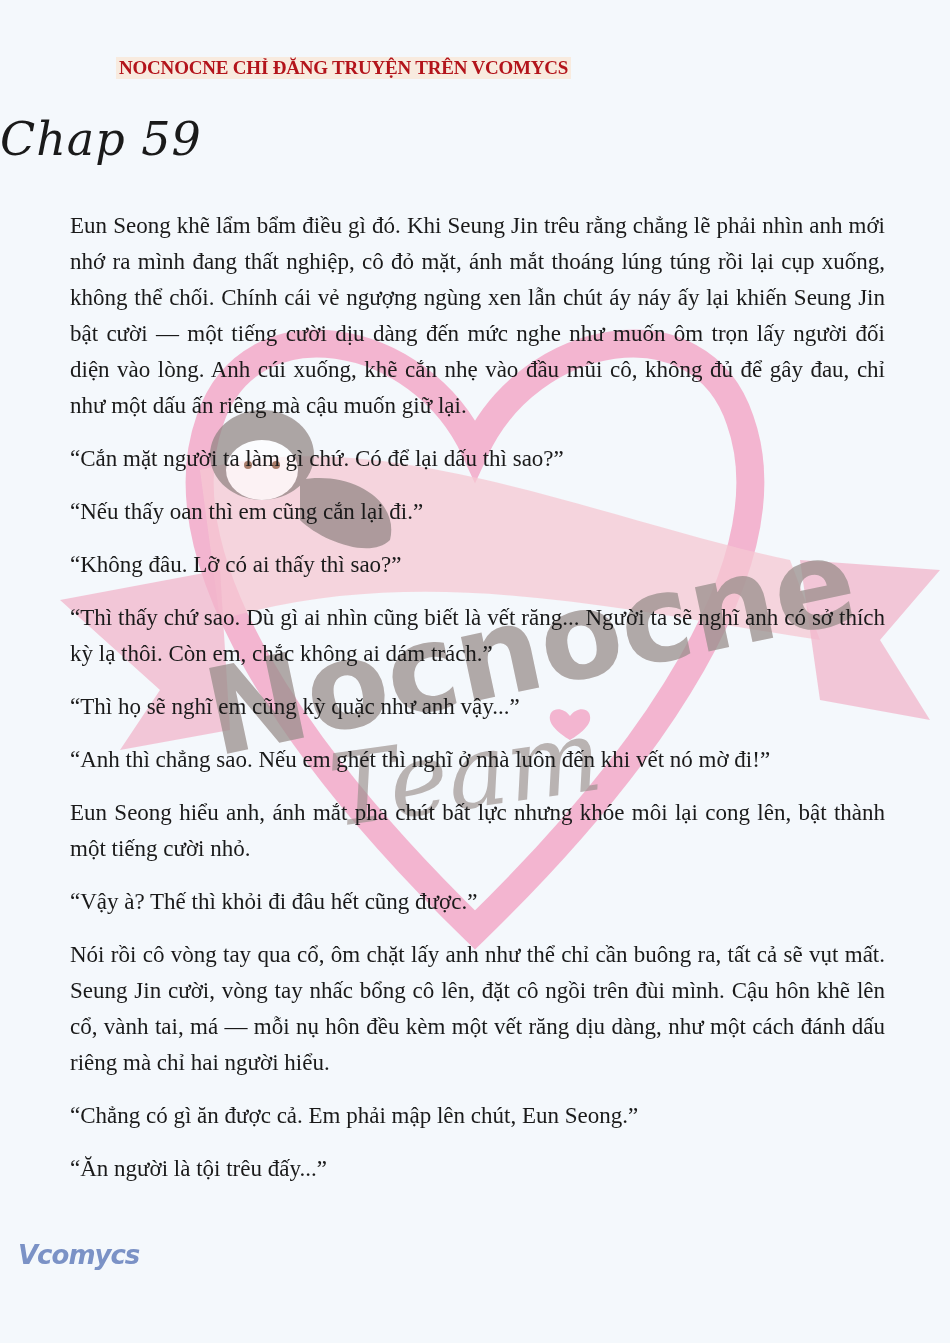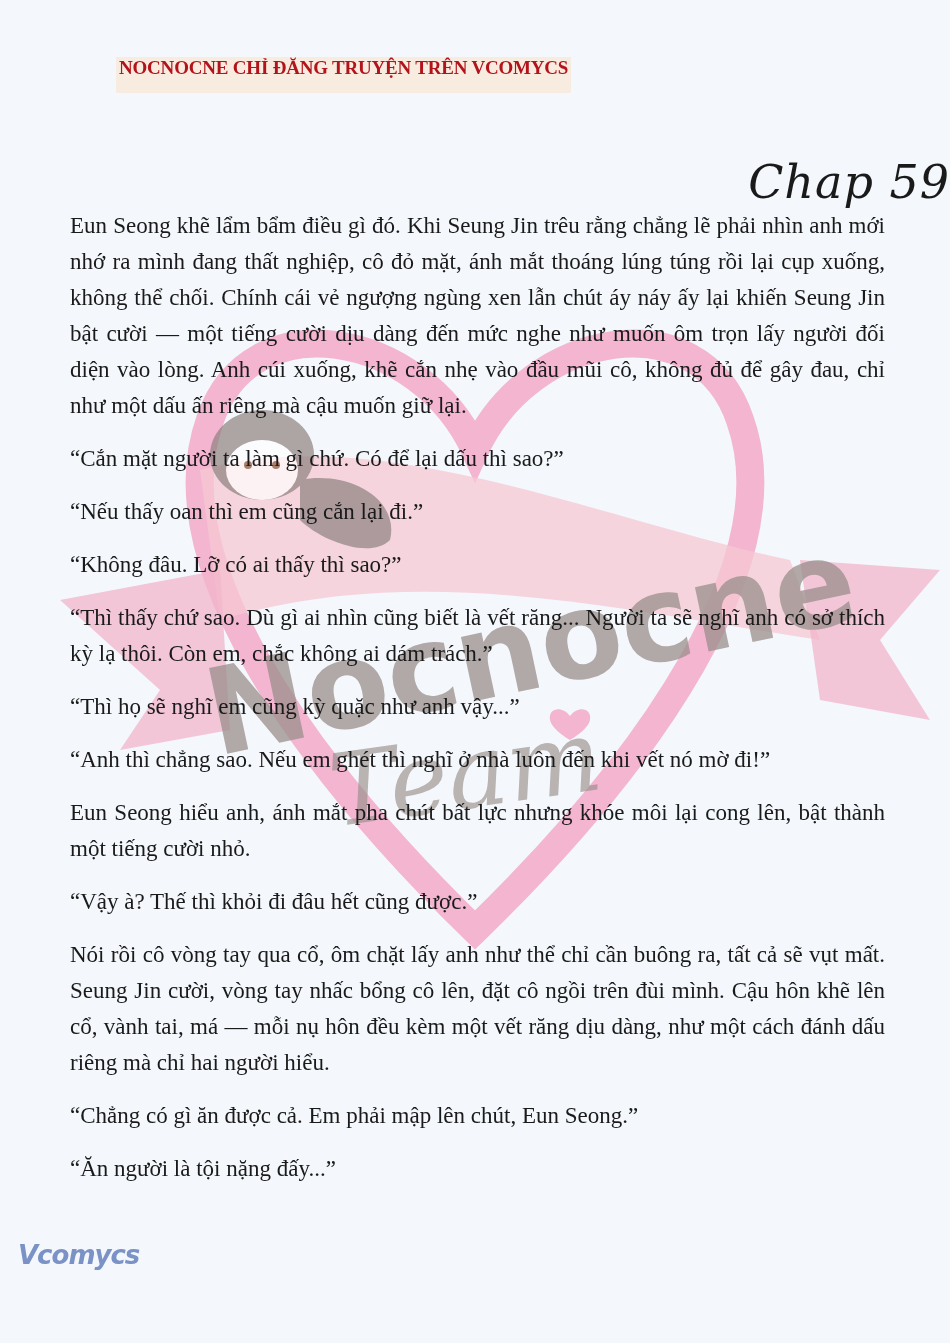--- a/index.html
+++ b/index.html
@@ -4,29 +4,29 @@
 <style>
   html, body { margin: 0; padding: 0; }
   body {
     width: 950px; height: 1343px; position: relative; overflow: hidden;
     background: #f4f8fc;
     font-family: "Liberation Serif", "DejaVu Serif", serif;
     color: #1a1a1a;
   }
   .watermark { position: absolute; left: 0; top: 0; width: 950px; height: 1343px; z-index: 0; pointer-events: none; }
   .header-banner {
-    position: absolute; left: 116px; top: 57px; height: 36px;
+    position: absolute; left: 116px; top: 57px; height: 22px;
     font-family: "Liberation Serif", serif; font-weight: bold; font-size: 19px;
     color: #b3141b; background: #f8ebdf; padding: 0 3px; line-height: 22px;
     letter-spacing: -0.2px; z-index: 2;
   }
   .chapter-title {
-    position: absolute; left: 0; width: 950px; top: 112px; text-align: right;
+    position: absolute; left: 0; width: 950px; top: 112px; text-align: left;
     font-family: "DejaVu Serif", serif; font-style: italic; font-size: 46px;
-    color: #1a1a1a; z-index: 2; letter-spacing: 1px; margin-top: 43px;
+    color: #1a1a1a; z-index: 2; letter-spacing: 1px;
   }
   .content {
     position: absolute; left: 70px; top: 208px; width: 815px; z-index: 2;
     font-size: 23px; line-height: 36px;
   }
   .content p { margin: 0 0 17px 0; text-align: justify; }
   .footer-logo {
     position: absolute; left: 18px; top: 1240px; z-index: 2;
     font-family: "DejaVu Sans", sans-serif; font-style: italic; font-weight: bold;
     font-size: 26px; color: #7b92c6; letter-spacing: -1px;
@@ -67,16 +67,16 @@
   <p>“Cắn mặt người ta làm gì chứ. Có để lại dấu thì sao?”</p>
   <p>“Nếu thấy oan thì em cũng cắn lại đi.”</p>
   <p>“Không đâu. Lỡ có ai thấy thì sao?”</p>
   <p>“Thì thấy chứ sao. Dù gì ai nhìn cũng biết là vết răng... Người ta sẽ nghĩ anh có sở thích kỳ lạ thôi. Còn em, chắc không ai dám trách.”</p>
   <p>“Thì họ sẽ nghĩ em cũng kỳ quặc như anh vậy...”</p>
   <p>“Anh thì chẳng sao. Nếu em ghét thì nghĩ ở nhà luôn đến khi vết nó mờ đi!”</p>
   <p>Eun Seong hiểu anh, ánh mắt pha chút bất lực nhưng khóe môi lại cong lên, bật thành một tiếng cười nhỏ.</p>
   <p>“Vậy à? Thế thì khỏi đi đâu hết cũng được.”</p>
   <p>Nói rồi cô vòng tay qua cổ, ôm chặt lấy anh như thể chỉ cần buông ra, tất cả sẽ vụt mất. Seung Jin cười, vòng tay nhấc bổng cô lên, đặt cô ngồi trên đùi mình. Cậu hôn khẽ lên cổ, vành tai, má — mỗi nụ hôn đều kèm một vết răng dịu dàng, như một cách đánh dấu riêng mà chỉ hai người hiểu.</p>
   <p>“Chẳng có gì ăn được cả. Em phải mập lên chút, Eun Seong.”</p>
-  <p>“Ăn người là tội nặng đấy...”</p>
+  <p>“Ăn người là tội trêu đấy...”</p>
 </div>
 
 <div class="footer-logo">Vcomycs</div>
 
 </body></html>

